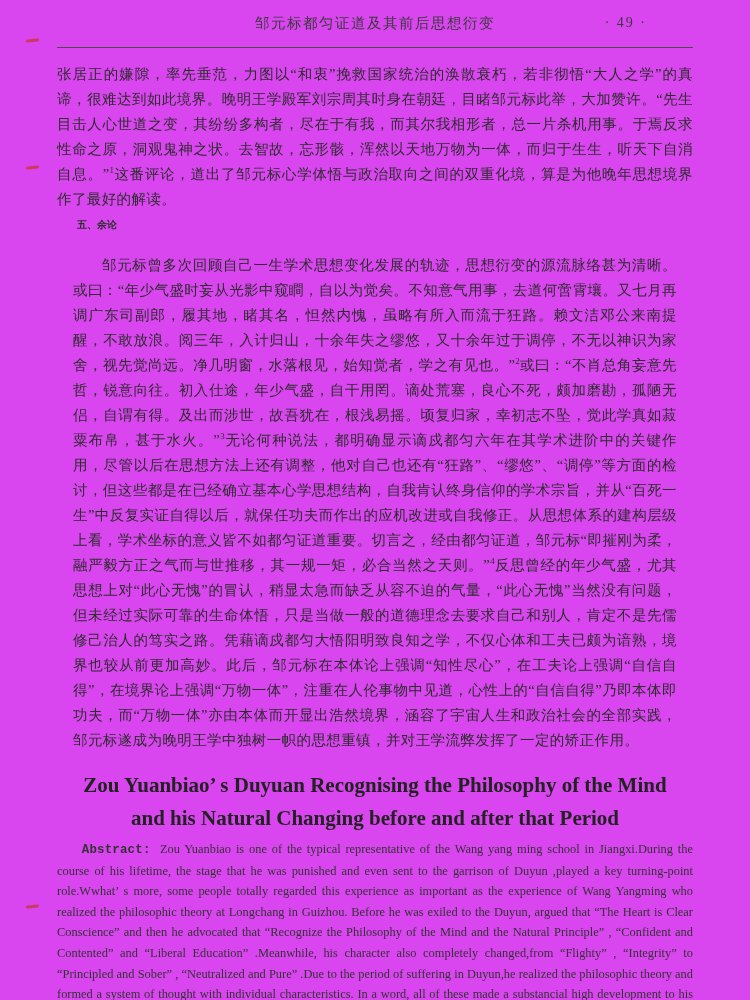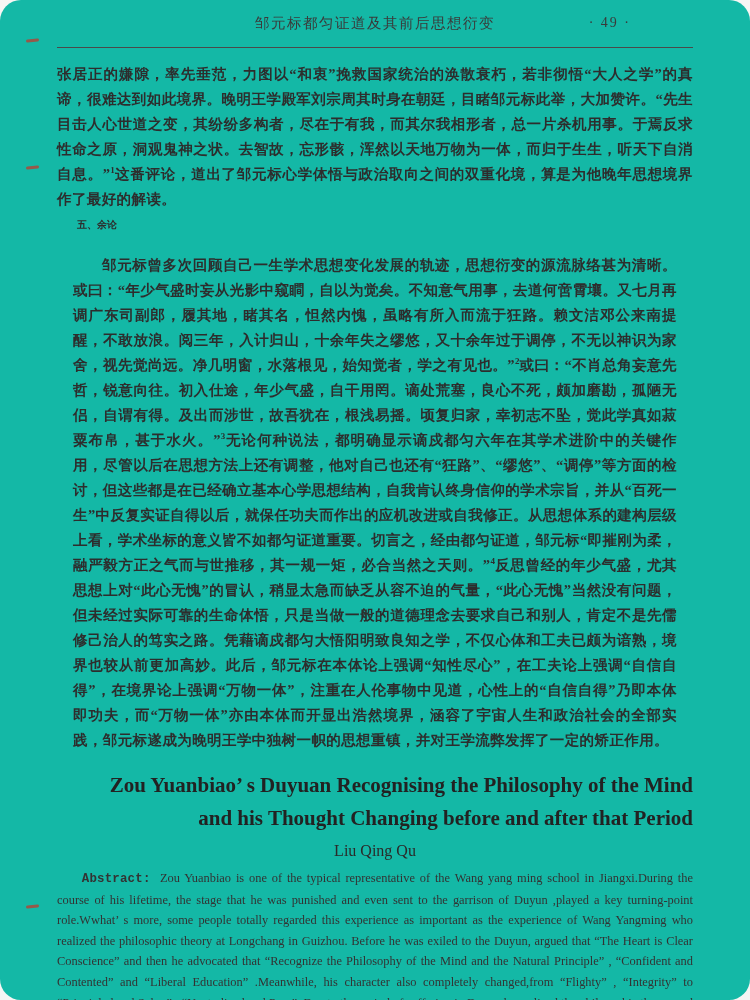--- a/index.html
+++ b/index.html
@@ -6,45 +6,44 @@
   body {
     width:750px; height:1000px;
     background:#f6f6f4;
     font-family:"Liberation Serif","DejaVu Serif",serif;
     color:#2d2d2d;
     overflow:hidden;
   }
   .page {
     position:relative;
     width:750px; height:1000px;
-    background:#14b8a6;
+    background:#d946ef;
     box-sizing:border-box;
     padding:14px 57px 0 57px;
-    border-radius:21px;
   }
   
   .header { position:relative; height:26px; }
   .header-title {
     text-align:center; font-size:14.5px; letter-spacing:1.5px; color:#3a3a3a;
   }
   .page-number {
-    position:absolute; right:62px; top:1px; font-size:14px; letter-spacing:2px; color:#3a3a3a;
+    position:absolute; right:46px; top:1px; font-size:14px; letter-spacing:2px; color:#3a3a3a;
   }
   .header-rule { border:none; border-top:1.6px solid #4a4a4a; margin:7px 0 0 0; }
 
   
-  .cn { font-size:14.5px; line-height:25px; text-align:justify; letter-spacing:0.4px;font-weight:bold; }
+  .cn { font-size:14.5px; line-height:25px; text-align:justify; letter-spacing:0.4px; }
   .cn-first { margin:14px 0 0 0; text-indent:0; }
   .section-heading { margin:0; font-weight:bold; text-indent:2em; font-size:10px; line-height:25px; }
   .cn-indent { margin:16px; text-indent:2em; }
   sup.fnref { font-size:9px; vertical-align:super; line-height:0; letter-spacing:0; }
 
   
   .en-title {
-    margin:16px 0 0 0; text-align:right; font-weight:bold;
+    margin:16px 0 0 0; text-align:center; font-weight:bold;
     font-size:21px; line-height:33px; color:#222;
   }
   .author { text-align:center; font-size:16px; margin:7px 0 8px 0; color:#2a2a2a; }
   .en-para {
     margin:4px 0 0 0; font-size:12.4px; line-height:20.6px;
     text-align:justify; text-indent:2em; color:#333;
   }
   .en-para b { letter-spacing:0.2px;font-family:Liberation Mono, monospace; }
 
   
@@ -72,20 +71,19 @@
   <hr class="header-rule">
 
   <p class="cn cn-first"><span>张居正的嫌隙，率先垂范，力图以“和衷”挽救国家统治的涣散衰朽，若非彻悟“大人之学”的真谛，很难达到如此境界。晚明王学殿军刘宗周其时身在朝廷，目睹邹元标此举，大加赞许。“先生目击人心世道之变，其纷纷多构者，尽在于有我，而其尔我相形者，总一片杀机用事。于焉反求性命之原，洞观鬼神之状。去智故，忘形骸，浑然以天地万物为一体，而归于生生，听天下自消自息。”</span><sup class="fnref">1</sup><span>这番评论，道出了邹元标心学体悟与政治取向之间的双重化境，算是为他晚年思想境界作了最好的解读。</span></p>
 
   <p class="section-heading">五、余论</p>
 
   <p class="cn cn-indent"><span>邹元标曾多次回顾自己一生学术思想变化发展的轨迹，思想衍变的源流脉络甚为清晰。或曰：“年少气盛时妄从光影中窥瞷，自以为觉矣。不知意气用事，去道何啻霄壤。又七月再调广东司副郎，履其地，睹其名，怛然内愧，虽略有所入而流于狂路。赖文洁邓公来南提醒，不敢放浪。阅三年，入计归山，十余年失之缪悠，又十余年过于调停，不无以神识为家舍，视先觉尚远。净几明窗，水落根见，始知觉者，学之有见也。”</span><sup class="fnref">2</sup><span>或曰：“不肖总角妄意先哲，锐意向往。初入仕途，年少气盛，自干用罔。谪处荒塞，良心不死，颇加磨勘，孤陋无侣，自谓有得。及出而涉世，故吾犹在，根浅易摇。顷复归家，幸初志不坠，觉此学真如菽粟布帛，甚于水火。”</span><sup class="fnref">3</sup><span>无论何种说法，都明确显示谪戍都匀六年在其学术进阶中的关键作用，尽管以后在思想方法上还有调整，他对自己也还有“狂路”、“缪悠”、“调停”等方面的检讨，但这些都是在已经确立基本心学思想结构，自我肯认终身信仰的学术宗旨，并从“百死一生”中反复实证自得以后，就保任功夫而作出的应机改进或自我修正。从思想体系的建构层级上看，学术坐标的意义皆不如都匀证道重要。切言之，经由都匀证道，邹元标“即摧刚为柔，融严毅方正之气而与世推移，其一规一矩，必合当然之天则。”</span><sup class="fnref">4</sup><span>反思曾经的年少气盛，尤其思想上对“此心无愧”的冒认，稍显太急而缺乏从容不迫的气量，“此心无愧”当然没有问题，但未经过实际可靠的生命体悟，只是当做一般的道德理念去要求自己和别人，肯定不是先儒修己治人的笃实之路。凭藉谪戍都匀大悟阳明致良知之学，不仅心体和工夫已颇为谙熟，境界也较从前更加高妙。此后，邹元标在本体论上强调“知性尽心”，在工夫论上强调“自信自得”，在境界论上强调“万物一体”，注重在人伦事物中见道，心性上的“自信自得”乃即本体即功夫，而“万物一体”亦由本体而开显出浩然境界，涵容了宇宙人生和政治社会的全部实践，邹元标遂成为晚明王学中独树一帜的思想重镇，并对王学流弊发挥了一定的矫正作用。</span></p>
 
   <div class="en-title">
     <div>Zou Yuanbiao’ s Duyuan Recognising the Philosophy of the Mind</div>
-    <div>and his Thought Changing before and after that Period</div>
+    <div>and his Natural Changing before and after that Period</div>
   </div>
 
-  <div class="author">Liu Qing Qu</div>
 
   <p class="en-para"><b>Abstract: </b><span>Zou Yuanbiao is one of the typical representative of the Wang yang ming school in Jiangxi.During the course of his lifetime, the stage that he was punished and even sent to the garrison of Duyun ,played a key turning-point role.Wwhat’ s more, some people totally regarded this experience as important as the experience of Wang Yangming who realized the philosophic theory at Longchang in Guizhou. Before he was exiled to the Duyun, argued that “The Heart is Clear Conscience” and then he advocated that “Recognize the Philosophy of the Mind and the Natural Principle” , “Confident and Contented” and “Liberal Education” .Meanwhile, his character also completely changed,from “Flighty” , “Integrity” to “Principled and Sober” , “Neutralized and Pure” .Due to the period of suffering in Duyun,he realized the philosophic theory and formed a system of thought with individual characteristics. In a word, all of these made a substancial high development to his academic and political ideas, and he finally also become the famous leader of the third generation of the Wang school.</span></p>
 
 </div>
 
 </body></html>

